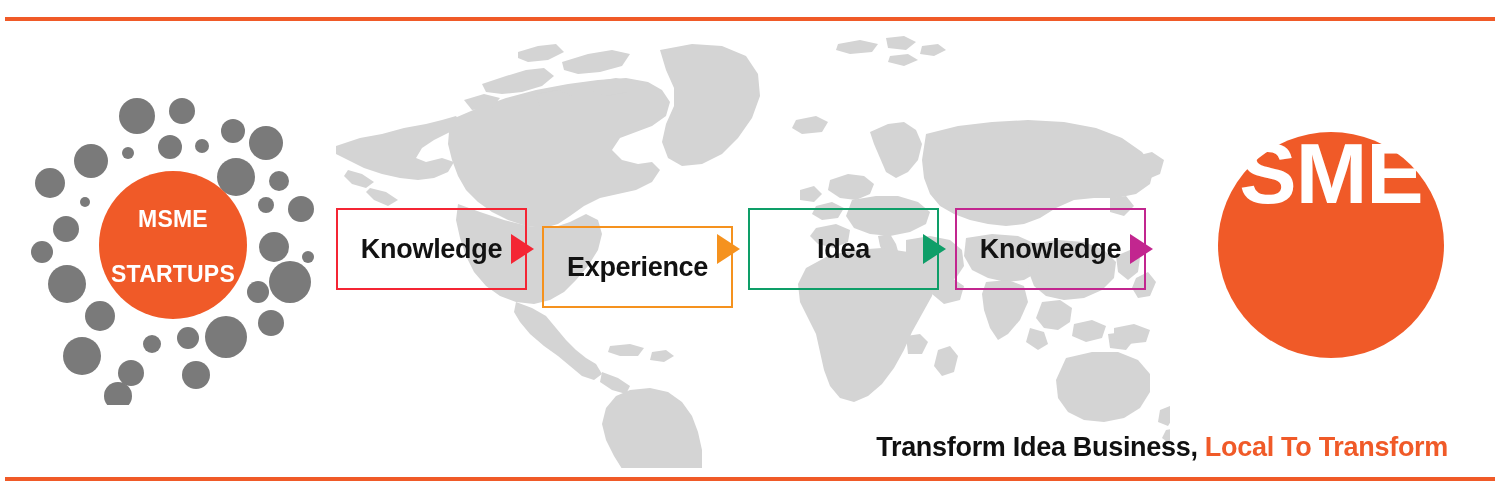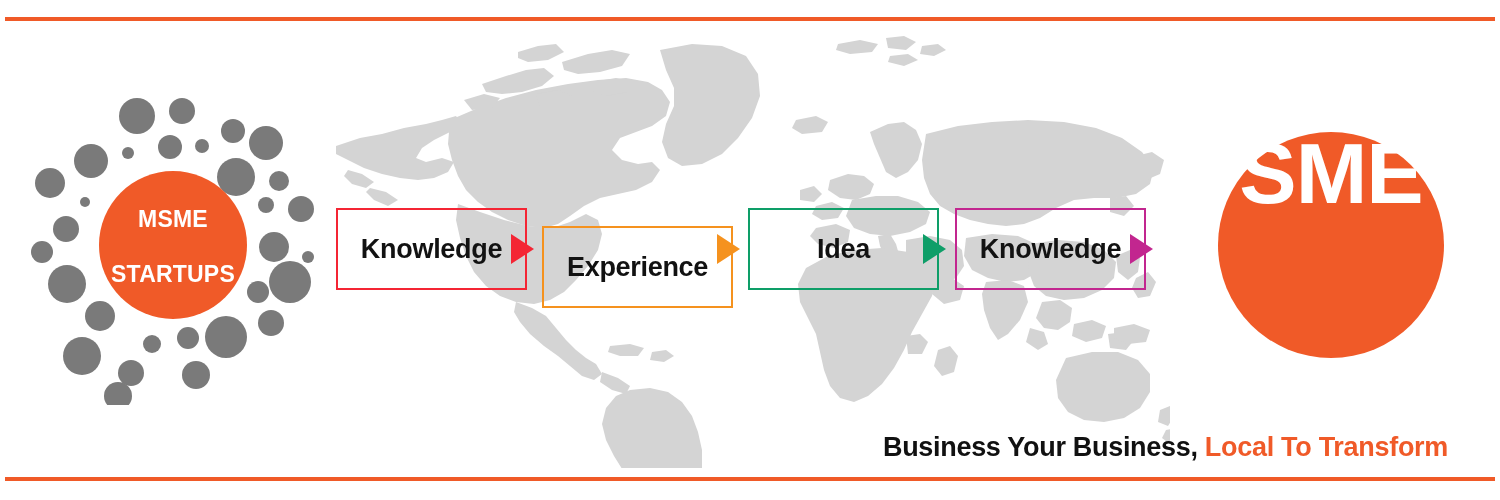--- a/index.html
+++ b/index.html
@@ -316,17 +316,17 @@
         <span class="stage-label">Knowledge</span>
       </div>
       <div class="arrow" style="left: 794px; border-left-color: rgb(194, 38, 143);"></div>
     </div>
 
   <div class="sme-circle">
     <span>SME</span>
   </div>
 
   <div class="tagline">
-    <span class="primary">Business Your Business,</span>
+    <span class="primary">Transform Idea Business,</span>
     <span class="accent">Local To Transform</span>
   </div>
 
 </div>
 
 </body></html>

